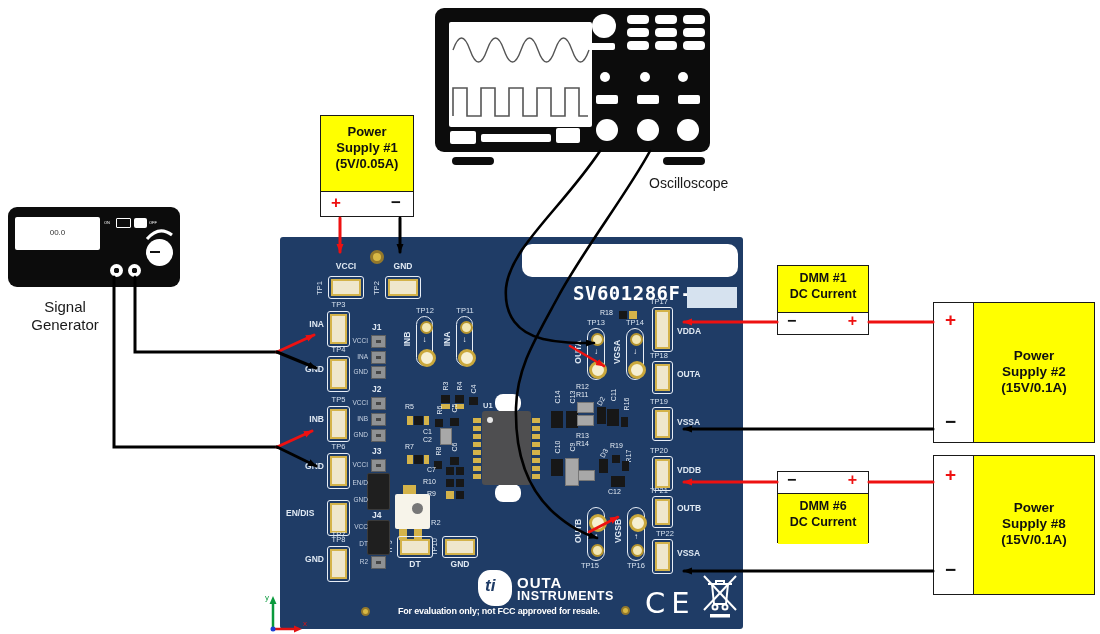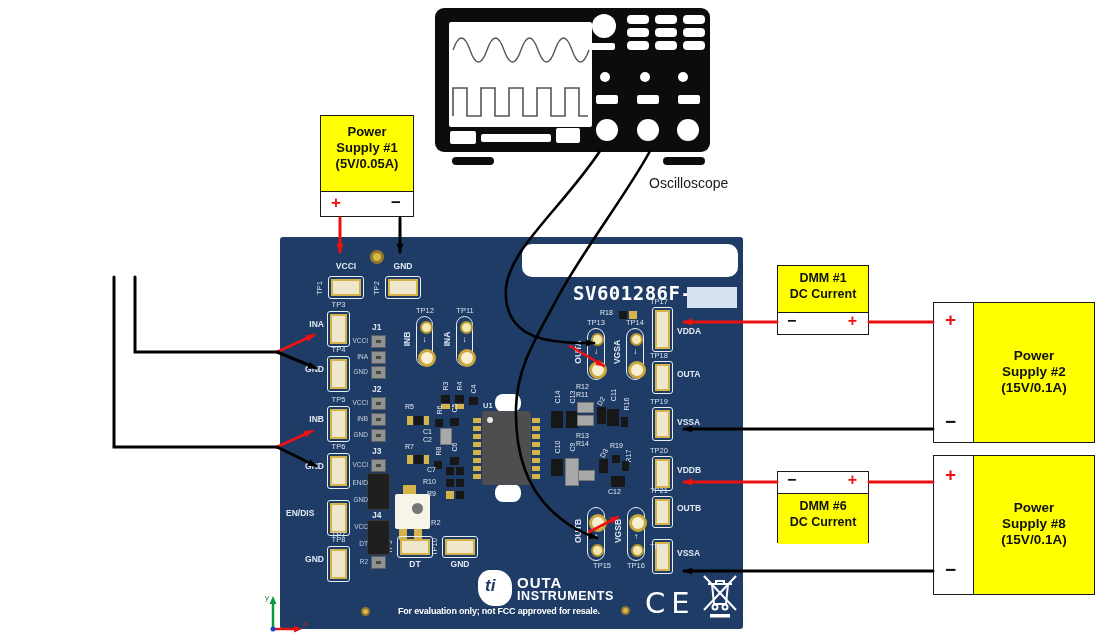--- a/index.html
+++ b/index.html
@@ -40,20 +40,41 @@
 </style>
 <style>.w-red{stroke:#ee1111;stroke-width:3px;}
 .w-reds{stroke:#ee1111;stroke-width:2.6px;}
 .w-black{stroke:#000000;stroke-width:3px;}
 .w-probe{stroke:#000000;stroke-width:2.6px;}
 .mk-red{fill:#ee1111;}.mk-black{fill:#000000;}</style></head>
 <body>
 
 <div id="page">
 
+  <div class="abs blackbox" style="left:8px;top:207px;width:172px;height:80px;">
+    <div class="abs scr" style="left:7px;top:10px;width:85px;height:33px;">
+      <div class="abs" style="left:0;top:11px;width:100%;text-align:center;font-size:8px;color:#333;">00.0</div>
+    </div>
+    <div class="abs" style="left:96px;top:13px;font-size:4px;color:#fff;">ON</div>
+    <div class="abs" style="left:108px;top:11px;width:15px;height:10px;border:1.5px solid #fff;border-radius:1px;"></div>
+    <div class="abs wbtn" style="left:126px;top:11px;width:13px;height:10px;"></div>
+    <div class="abs" style="left:141px;top:13px;font-size:4px;color:#fff;">OFF</div>
+    <svg class="abs" style="left:136px;top:20px;" width="32" height="14">
+      <path d="M3,12 Q15,-2 28,8" stroke="#fff" stroke-width="3" fill="none"></path>
+    </svg>
+    <div class="abs wcirc" style="left:138px;top:32px;width:27px;height:27px;">
+      <div class="abs" style="left:4px;top:12px;width:10px;height:2px;background:#111;"></div>
+    </div>
+    <div class="abs wcirc" style="left:102px;top:57px;width:13px;height:13px;background:radial-gradient(#111 29%,#fff 32%);"></div>
+    <div class="abs wcirc" style="left:120px;top:57px;width:13px;height:13px;background:radial-gradient(#111 29%,#fff 32%);"></div>
+  </div>
+  <div class="abs devlabel" style="left:0px;top:298px;width:130px;">
+    <div>Signal</div>
+    <div>Generator</div>
+  </div>
 
   <div class="abs blackbox" style="left:435px;top:8px;width:275px;height:144px;">
     <div class="abs scr" style="left:14px;top:14px;width:143px;height:105px;">
       <svg width="143" height="105">
         <path d="M4,28 Q12.5,4 21,28 T38,28 T55,28 T72,28 T89,28 T106,28 T123,28 T140,28" stroke="#555" stroke-width="1.4" fill="none"></path>
         <path d="M4,94 V66 H18 V94 H32 V66 H46 V94 H60 V66 H74 V94 H88 V66 H102 V94 H116 V66 H130 V94 H139" stroke="#555" stroke-width="1.6" fill="none"></path>
       </svg>
     </div>
     <div class="abs wbtn" style="left:15px;top:123px;width:26px;height:13px;"></div>
     <div class="abs wbtn" style="left:46px;top:126px;width:70px;height:8px;"></div>
@@ -259,21 +280,21 @@
         <div class="pc-b" style="left: 1px; top: 32px;"></div>
         <div class="pc-a" style="left: 0px; top: 19px;">↓</div>
       </div>
       <div class="sk" style="position: absolute; box-sizing: border-box; left: 620px; top: 319px; width: 30px; text-align: center;">TP14</div>
       <div class="sig rot" style="position: absolute; box-sizing: border-box; left: 617px; top: 352px;">VGSA</div>
       <div class="probe" style="position: absolute; box-sizing: border-box; left: 587px; top: 507px; width: 18px; height: 54px;">
         <div class="pc-s" style="left: 2.5px; top: 36px;"></div>
         <div class="pc-b" style="left: 1px; top: 6px;"></div>
         <div class="pc-a" style="left: 0px; top: 25px;">↑</div>
       </div>
-      <div class="sk" style="position: absolute; box-sizing: border-box; left: 581px; top: 562px; width: 30px; text-align: right;">TP15</div>
+      <div class="sk" style="position: absolute; box-sizing: border-box; left: 581px; top: 562px; width: 30px; text-align: left;">TP15</div>
       <div class="sig rot" style="position: absolute; box-sizing: border-box; left: 578px; top: 531px;">OUTB</div>
       <div class="probe" style="position: absolute; box-sizing: border-box; left: 627px; top: 507px; width: 18px; height: 54px;">
         <div class="pc-s" style="left: 2.5px; top: 36px;"></div>
         <div class="pc-b" style="left: 1px; top: 6px;"></div>
         <div class="pc-a" style="left: 0px; top: 25px;">↑</div>
       </div>
       <div class="sk" style="position: absolute; box-sizing: border-box; left: 621px; top: 562px; width: 30px; text-align: center;">TP16</div>
       <div class="sig rot" style="position: absolute; box-sizing: border-box; left: 618px; top: 531px;">VGSB</div>
       <div class="tp-pad" style="position: absolute; box-sizing: border-box; left: 652px; top: 307px; width: 21px; height: 45px;">
         <i></i>
@@ -296,21 +317,21 @@
       <div class="sk" style="position: absolute; box-sizing: border-box; left: 650px; top: 447px; width: 30px;">TP20</div>
       <div class="sig" style="position: absolute; box-sizing: border-box; left: 677px; top: 466px;">VDDB</div>
       <div class="tp-pad" style="position: absolute; box-sizing: border-box; left: 652px; top: 496px; width: 21px; height: 32px;">
         <i></i>
       </div>
       <div class="sk" style="position: absolute; box-sizing: border-box; left: 650px; top: 487px; width: 30px;">TP21</div>
       <div class="sig" style="position: absolute; box-sizing: border-box; left: 677px; top: 504px;">OUTB</div>
       <div class="tp-pad" style="position: absolute; box-sizing: border-box; left: 652px; top: 539px; width: 21px; height: 35px;">
         <i></i>
       </div>
-      <div class="sk" style="position: absolute; box-sizing: border-box; left: 650px; top: 543px; width: 30px;">TP22</div>
+      <div class="sk" style="position: absolute; box-sizing: border-box; left: 650px; top: 530px; width: 30px; text-align: center;">TP22</div>
       <div class="sig" style="position: absolute; box-sizing: border-box; left: 677px; top: 549px;">VSSA</div>
       <div class="sig" style="position: absolute; box-sizing: border-box; left: 372px; top: 323px;">J1</div>
       <div class="hpin" style="position: absolute; box-sizing: border-box; left: 371px; top: 335px; width: 15px; height: 13px;">
         <i></i>
       </div>
       <div class="hpin" style="position: absolute; box-sizing: border-box; left: 371px; top: 351px; width: 15px; height: 13px;">
         <i></i>
       </div>
       <div class="hpin" style="position: absolute; box-sizing: border-box; left: 371px; top: 366px; width: 15px; height: 13px;">
         <i></i>

